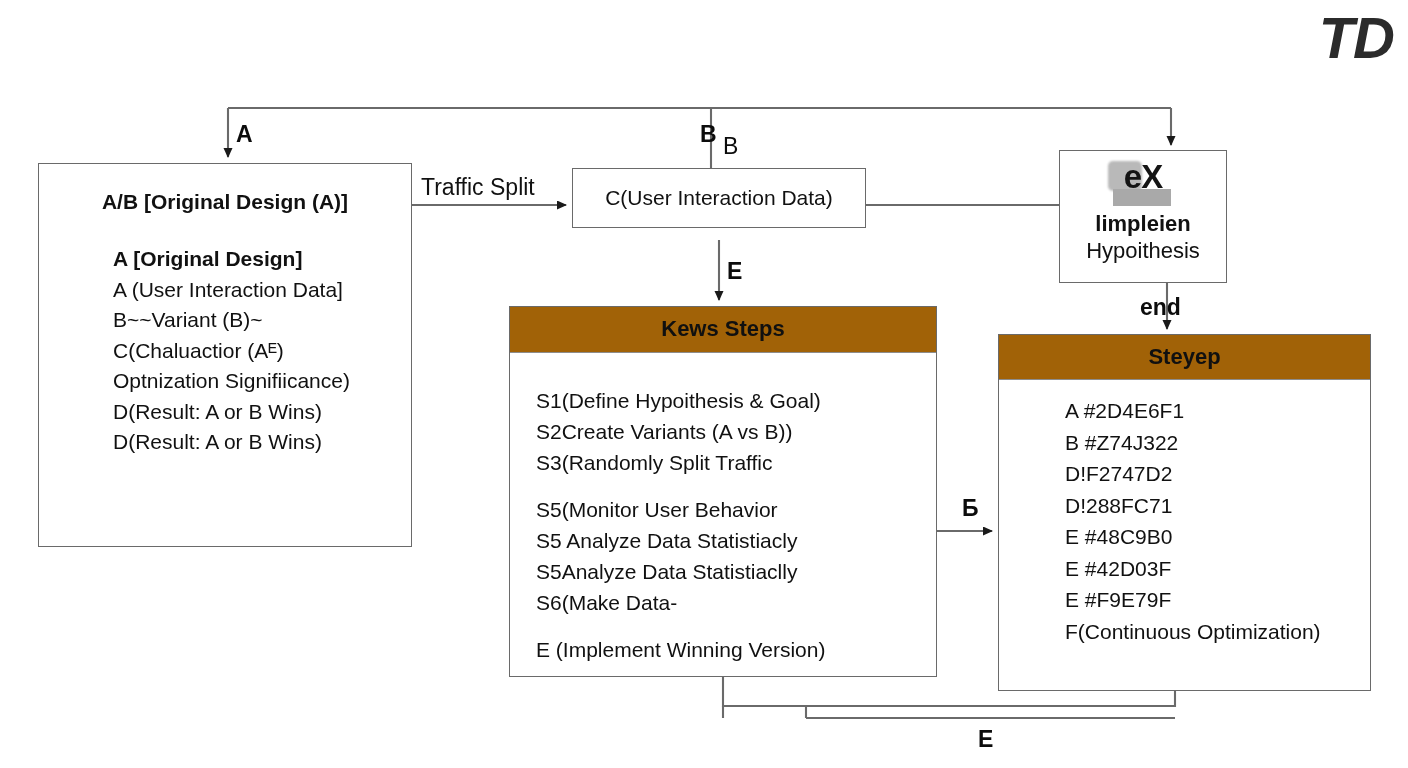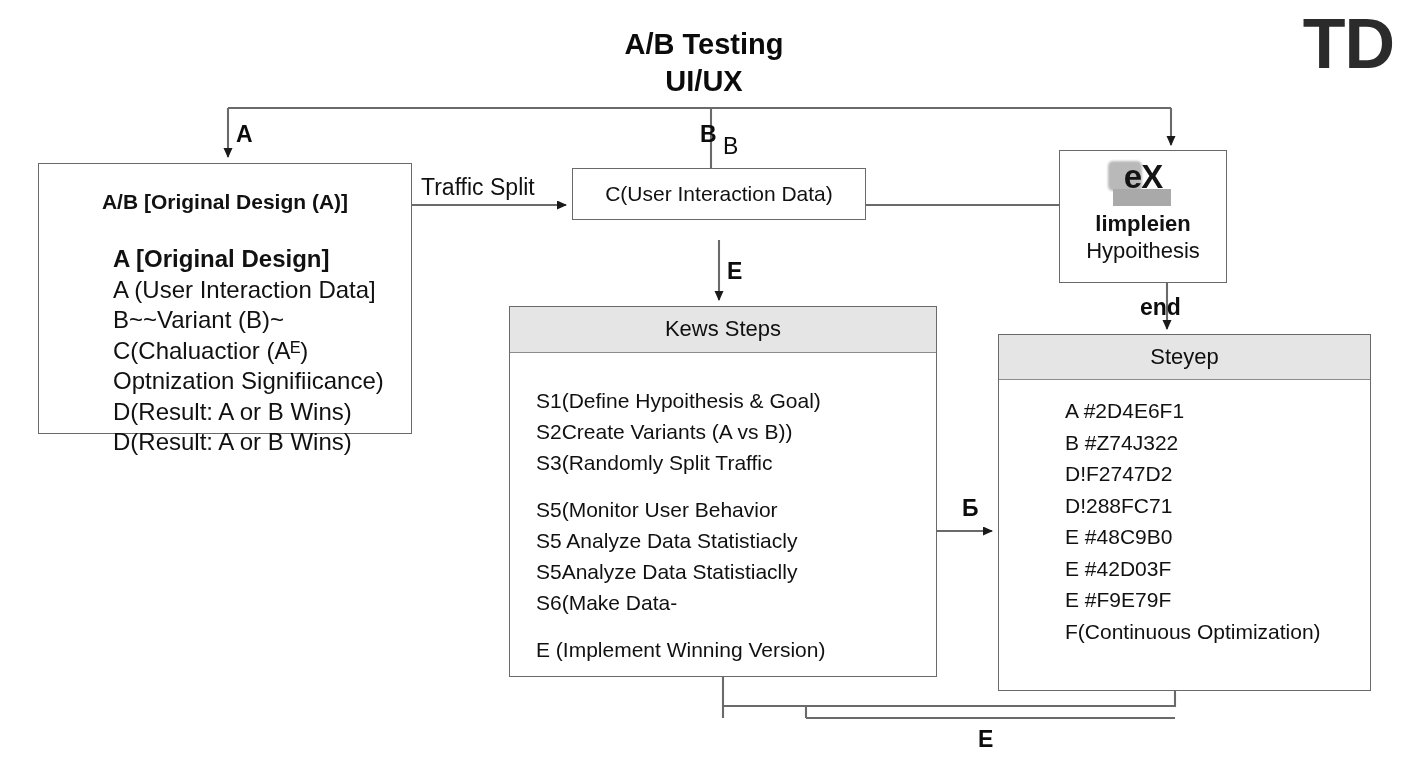--- a/index.html
+++ b/index.html
@@ -9,46 +9,47 @@
     font-family:"Liberation Sans", sans-serif;
     color:#111111;
     overflow:hidden;
     position:relative;
   }
   #stage{position:absolute;left:0;top:0;width:1408px;height:768px;}
   #wires{position:absolute;left:0;top:0;width:1408px;height:768px;pointer-events:none;}
 
   .watermark{
     position:absolute;right:14px;top:4px;
-    font-size:70px;font-weight:bold;letter-spacing:-1px;
+    font-size:58px;font-weight:bold;letter-spacing:-1px;
     color:#2b2b2b;
     font-family:"Liberation Sans", sans-serif;
+    font-style:italic;
   }
 
   .title{
     position:absolute;left:0;top:26px;width:1408px;
     text-align:center;
     font-size:29px;font-weight:bold;
     line-height:1.28;
     color:#0b0b0b;
   }
   .title .l2{display:block;}
 
   .node{
     position:absolute;
     background:#ffffff;
     border:1.6px solid #6a6a6a;
     box-sizing:border-box;
   }
   .node-hdr{
-    background:#e5e5e5;
+    background:#a16207;
     border-bottom:1.4px solid #8d8d8d;
     text-align:center;
     font-size:22px;
-    font-weight:normal;
+    font-weight:bold;
     color:#101010;
     box-sizing:border-box;
   }
 
   .lbl{
     position:absolute;
     font-size:23px;
     font-weight:bold;
     color:#0c0c0c;
     white-space:nowrap;
@@ -56,34 +57,34 @@
   .lbl.plain{font-weight:normal;}
   .edge-lbl{
     position:absolute;
     font-size:23px;
     font-weight:normal;
     color:#111;
     white-space:nowrap;
   }
 
   
-  #node-ab{left:38px;top:163px;width:374px;height:271px;}
+  #node-ab{left:38px;top:163px;width:374px;height:384px;}
   #node-ab .headline{
     position:absolute;left:0;top:26px;width:100%;
     text-align:center;
     font-size:21px;font-weight:bold;white-space:nowrap;
   }
   #node-ab .lines{
     position:absolute;left:74px;top:80px;
-    font-size:24px;line-height:30.5px;white-space:nowrap;
+    font-size:21px;line-height:30.5px;white-space:nowrap;
   }
   #node-ab .lines div:first-child{font-weight:bold;}
 
   
-  #node-c{left:572px;top:168px;width:294px;height:52px;}
+  #node-c{left:572px;top:168px;width:294px;height:60px;}
   #node-c .txt{
     position:absolute;left:0;top:0;width:100%;height:100%;
     display:flex;align-items:center;justify-content:center;
     font-size:21px;white-space:nowrap;
   }
 
   
   #node-opt{left:1059px;top:150px;width:168px;height:133px;padding-left:20px;}
   #node-opt .glyphwrap{
     position:absolute;left:0;top:7px;width:100%;height:44px;
@@ -162,24 +163,20 @@
 
       <path d="M723,677 V706 H1175 V691"></path>
       <path d="M806,718 H1175"></path>
       <path d="M723,706 V718"></path>
       <path d="M806,718 V706"></path>
     </g>
   </svg>
 
   <div class="watermark">TD</div>
 
-  <div class="title">
-    <span>A/B Testing</span>
-    <span class="l2">UI/UX</span>
-  </div>
 
   <div class="lbl" style="left:236px;top:121px;">A</div>
   <div class="lbl" style="left:700px;top:121px;">B</div>
   <div class="lbl plain" style="left:723px;top:133px;">B</div>
   <div class="edge-lbl" style="left:421px;top:174px;">Traffic Split</div>
   <div class="lbl" style="left:727px;top:258px;">E</div>
   <div class="lbl" style="left:962px;top:495px;">Б</div>
   <div class="lbl" style="left:1140px;top:294px;">end</div>
   <div class="lbl" style="left:978px;top:726px;">E</div>
 

